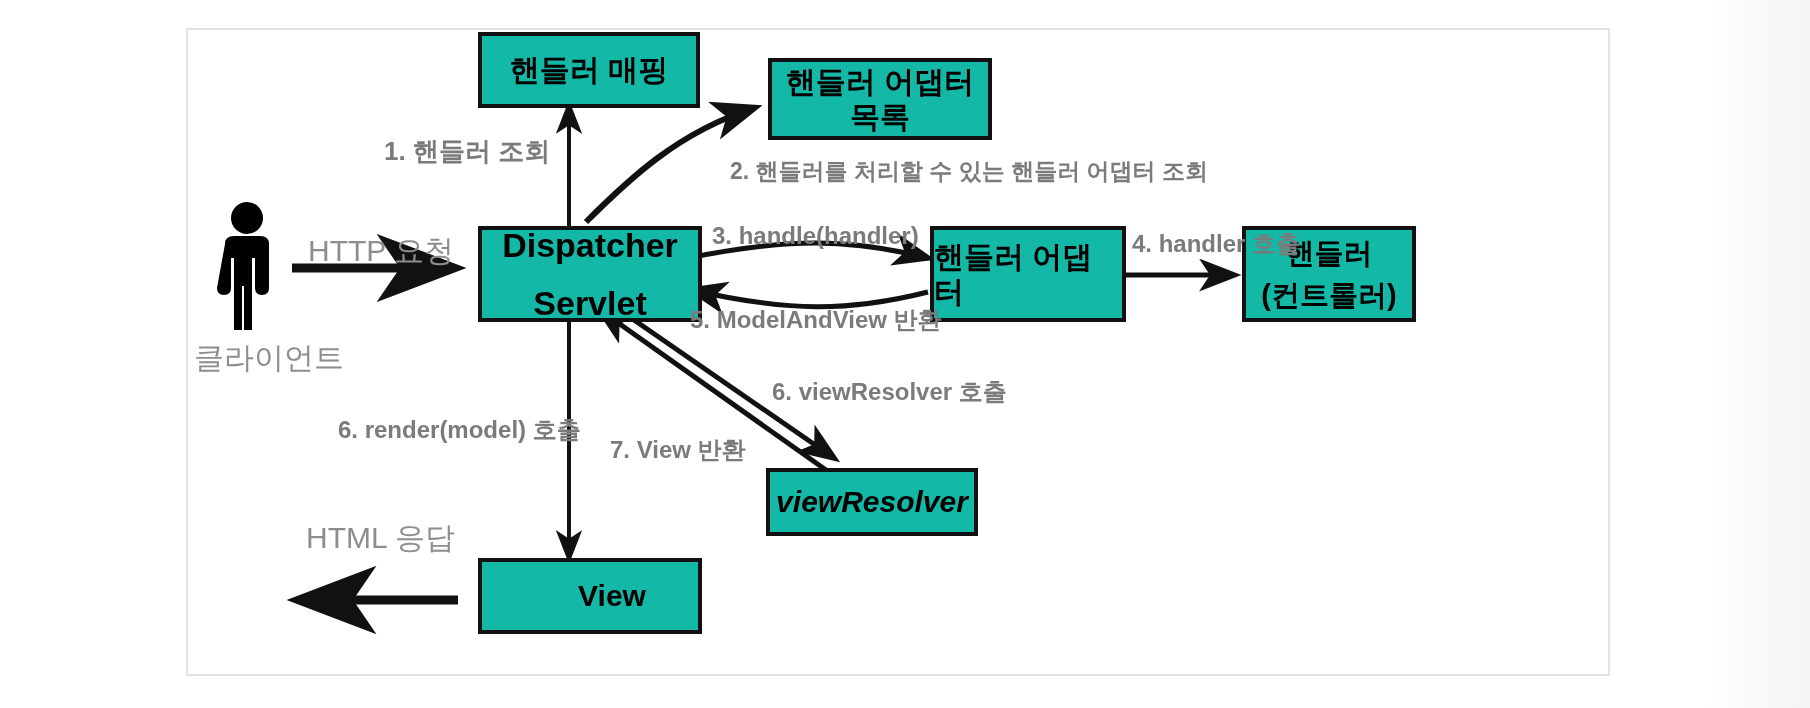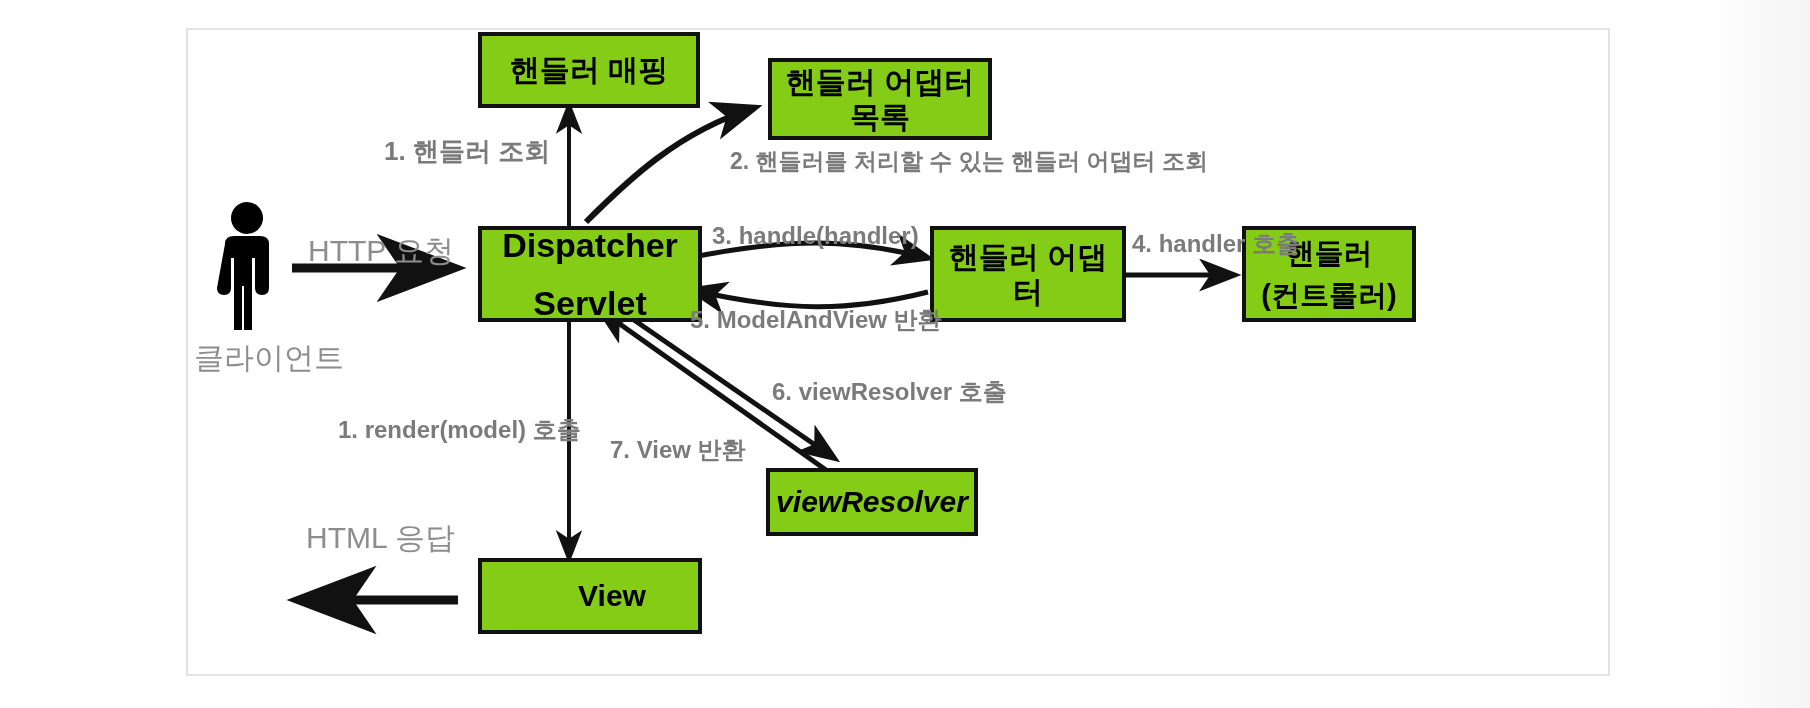--- a/index.html
+++ b/index.html
@@ -22,24 +22,24 @@
   }
   #canvas {
     position: absolute;
     left: 186px; top: 28px;
     width: 1424px; height: 648px;
     background: #ffffff;
     border: 2px solid #e3e3e3;
   }
   .node {
     position: absolute;
-    background: #84cc16;
+    background: #14b8a6;
     border: 4px solid #111111;
     display: flex; align-items: center; justify-content: center;
-    text-align: center;
+    text-align: left;
     font-weight: 700;
     color: #000000;
     line-height: 1.18;
     z-index: 4;
   }
   .node span { display: block; }
   .label {
     position: absolute;
     color: #7b7b7b;
     font-weight: 700;
@@ -147,32 +147,32 @@
     </div>
 
     <div class="node" style="left:290px; top:528px; width:224px; height:76px; font-size:30px;padding-left:44px;">
       <span>View</span>
     </div>
 
     <div class="label plain" style="left:120px; top:201px;">HTTP 요청</div>
 
     <div class="label" style="left:196px; top:104px; font-size:26px;">1. 핸들러 조회</div>
 
-    <div class="label" style="left:542px; top:116px; font-size:23px;">2. 핸들러를 처리할 수 있는 핸들러 어댑터 조회</div>
+    <div class="label" style="left:542px; top:126px; font-size:23px;">2. 핸들러를 처리할 수 있는 핸들러 어댑터 조회</div>
 
     <div class="label" style="left:524px; top:192px; font-size:24px;">3. handle(handler)</div>
 
     <div class="label" style="left:944px; top:198px; font-size:24px;">4. handler 호출</div>
 
     <div class="label" style="left:502px; top:274px; font-size:24px;">5. ModelAndView 반환</div>
 
     <div class="label" style="left:584px; top:346px; font-size:24px;">6. viewResolver 호출</div>
 
     <div class="label" style="left:422px; top:404px; font-size:24px;">7. View 반환</div>
 
-    <div class="label" style="left:150px; top:384px; font-size:24px;">1. render(model) 호출</div>
+    <div class="label" style="left:150px; top:384px; font-size:24px;">6. render(model) 호출</div>
 
     <div class="label plain" style="left:118px; top:488px;">HTML 응답</div>
 
   </div>
 
   <div id="right-shade"></div>
 </div>
 
 </body></html>

